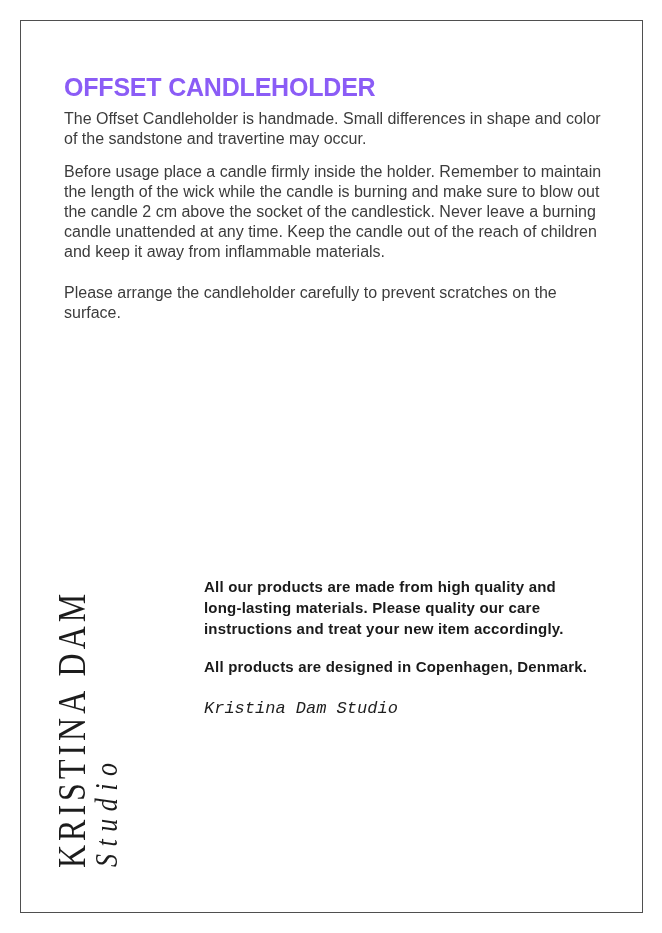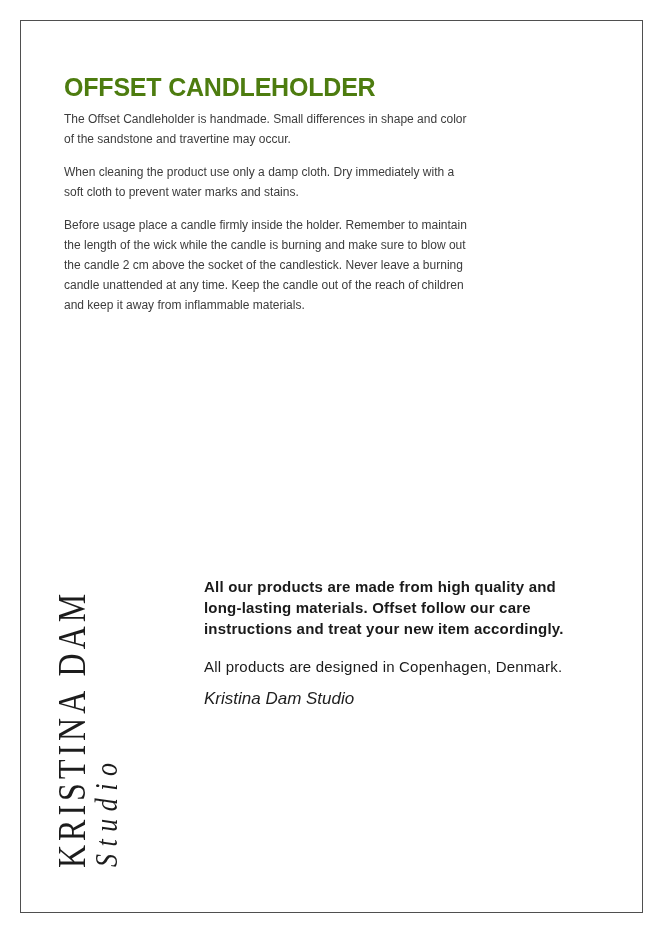--- a/index.html
+++ b/index.html
@@ -23,29 +23,29 @@
     height: 891px;
     border: 1px solid #4f4f4f;
   }
   .title {
     position: absolute;
     left: 64px;
     top: 56px;
     font-size: 25px;
     font-weight: bold;
     letter-spacing: -0.2px;
-    color: #4d7c0f;
+    color: #8b5cf6;
     white-space: nowrap;
   }
   .care {
     position: absolute;
     left: 64px;
     top: 109px;
     width: 550px;
-    font-size: 12px;
+    font-size: 16px;
     line-height: 20px;
     color: #3c3c3c;
   }
   .care .para {
     margin: 0 0 13px 0;
     white-space: pre-line;
   }
   .care .para.extra-gap {
     margin-top: 21px;
   }
@@ -59,29 +59,29 @@
     font-size: 15px;
     font-weight: bold;
     line-height: 21px;
     letter-spacing: 0.2px;
     color: #1a1a1a;
     white-space: pre-line;
   }
   .design-note {
     margin-top: 17px;
     font-size: 15px;
-    font-weight: normal;
+    font-weight: bold;
     letter-spacing: 0.2px;
     line-height: 21px;
     color: #1a1a1a;
     white-space: nowrap;
   }
   .address {
-    margin-top: 12px;
-    font-family: Liberation Sans, sans-serif;
+    margin-top: 22px;
+    font-family: Liberation Mono, monospace;
     font-style: italic;
     font-size: 17px;
     line-height: 20px;
     color: #1e1e1e;
   }
   .address div {
     white-space: nowrap;
   }
   .logo-brand {
     position: absolute;
@@ -116,32 +116,32 @@
 
 <div class="page">
 
   <div class="frame"></div>
 
   <h1 class="title">OFFSET CANDLEHOLDER</h1>
 
   <div class="care">
     <p class="para">The Offset Candleholder is handmade. Small differences in shape and color
 of the sandstone and travertine may occur.</p>
-    <p class="para">When cleaning the product use only a damp cloth. Dry immediately with a
-soft cloth to prevent water marks and stains.</p>
     <p class="para">Before usage place a candle firmly inside the holder. Remember to maintain
 the length of the wick while the candle is burning and make sure to blow out
 the candle 2 cm above the socket of the candlestick. Never leave a burning
 candle unattended at any time. Keep the candle out of the reach of children
 and keep it away from inflammable materials.</p>
+    <p class="para extra-gap">Please arrange the candleholder carefully to prevent scratches on the
+surface.</p>
   </div>
 
   <div class="footer-right">
     <div class="quality-note">All our products are made from high quality and
-long-lasting materials. Offset follow our care
+long-lasting materials. Please quality our care
 instructions and treat your new item accordingly.</div>
     <div class="design-note">All products are designed in Copenhagen, Denmark.</div>
     <div class="address">
       <div>Kristina Dam Studio</div>
     </div>
   </div>
 
   <div class="logo-brand">KRISTINA DAM</div>
   <div class="logo-sub">Studio</div>
 

